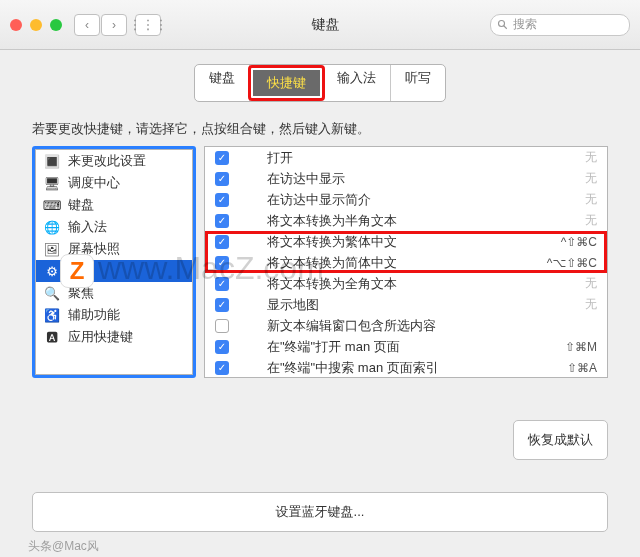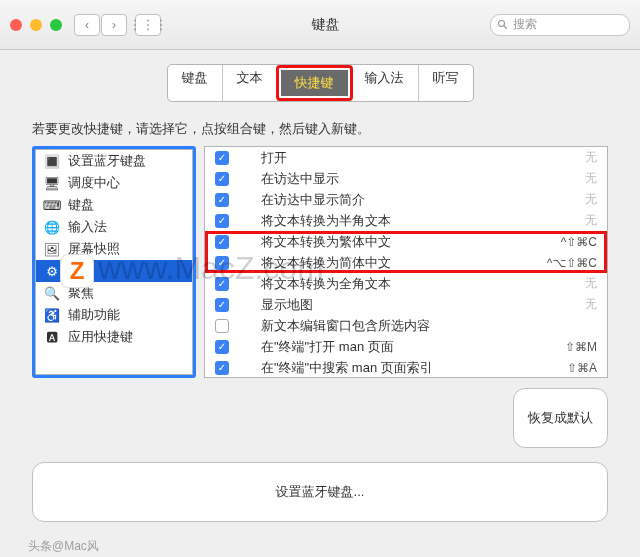--- a/index.html
+++ b/index.html
@@ -25,26 +25,26 @@
   .panes { display:flex; gap:8px; }
   .leftpane { width:164px; height:232px; border:3px solid #2a7fff; border-radius:3px; }
   .leftinner { width:100%; height:100%; border:1px solid #b5b5b5; background:#fff; overflow:hidden; }
   .cat { display:flex; align-items:center; padding:3px 8px; gap:8px; font-size:13px; height:22px; }
   .cat.sel { background:#1a63d9; color:#fff; }
   .caticon { width:16px; height:16px; display:flex; align-items:center; justify-content:center; font-size:13px; }
   .rightpane { flex:1; height:232px; border:1px solid #b5b5b5; background:#fff; position:relative; overflow:hidden; }
   .row { display:flex; align-items:center; height:21px; padding:0 10px; gap:12px; font-size:13px; }
   .row .chk { width:14px; height:14px; background:#3b82f6; border-radius:3px; display:flex; align-items:center; justify-content:center; color:#fff; font-size:10px; flex-shrink:0; }
   .row .chk.off { background:#fff; border:1px solid #aaa; }
-  .row .lbl { flex:1; margin-left:20px; }
+  .row .lbl { flex:1; margin-left:26px; }
   .row .sc { color:#555; font-size:12px; }
   .row .sc.dim { color:#bbb; }
   .row-highlight { position:absolute; left:0; width:100%; border:3px solid #e11; pointer-events:none; }
   .restore { display:flex; justify-content:flex-end; margin-top:10px; }
-  .btn { background:#fff; border:1px solid #c0c0c0; border-radius:12px; padding:20px 14px; font-size:13px; cursor:pointer; }
+  .btn { background:#fff; border:1px solid #c0c0c0; border-radius:5px; padding:10px 14px; font-size:13px; cursor:pointer;margin-top:32px; }
   .kbcontrol { margin-top:16px; font-size:13px; }
   .radios { margin:6px 0 6px 22px; }
   .radio { display:flex; align-items:center; gap:6px; margin:4px 0; }
   .rdot { width:14px; height:14px; border-radius:50%; border:1px solid #888; display:flex; align-items:center; justify-content:center; }
   .rdot.on { border-color:#2a7fff; } .rdot.on::after { content:""; width:7px; height:7px; border-radius:50%; background:#2a7fff; }
   .hint { font-size:12px; color:#666; }
   .watermark { position:absolute; top:250px; left:60px; font-size:32px; color:rgba(0,0,0,0.18); font-weight:300; pointer-events:none; }
   .wm-icon { display:inline-flex; width:34px; height:34px; background:#fff; border-radius:8px; border:1px solid #ddd; align-items:center; justify-content:center; color:#ff6a00; font-weight:bold; font-size:24px; vertical-align:middle; margin-right:4px;}
   .footer { position:absolute; bottom:2px; width:100%; text-align:left; font-size:12px; color:rgba(0,0,0,0.35);margin-left:28px; }
 </style>
@@ -68,39 +68,38 @@
         <circle cx="6" cy="6" r="4" fill="none" stroke="#999" stroke-width="1.5"></circle>
         <line x1="9" y1="9" x2="13" y2="13" stroke="#999" stroke-width="1.5"></line>
       </svg>
     <span>搜索</span>
   </div>
 </div>
 
 <div class="tabs">
   <div class="seg">
     <div class="seg-item">键盘</div>
-    <div class="seg-item">文本</div>
     <span class="tab-highlight">
       <div class="seg-item active">快捷键</div>
     </span>
     <div class="seg-item">输入法</div>
     <div class="seg-item">听写</div>
   </div>
 </div>
 
 <div class="content">
   <div class="instr">若要更改快捷键，请选择它，点按组合键，然后键入新键。</div>
 
   <div class="panes">
 
     <div class="leftpane">
       <div class="leftinner" id="catlist">
           <div class="cat">
             <span class="caticon">🔳</span>
-            <span>设置蓝牙键盘</span>
+            <span>来更改此设置</span>
           </div>
           <div class="cat">
             <span class="caticon">🖥</span>
             <span>调度中心</span>
           </div>
           <div class="cat">
             <span class="caticon">⌨</span>
             <span>键盘</span>
           </div>
           <div class="cat">

